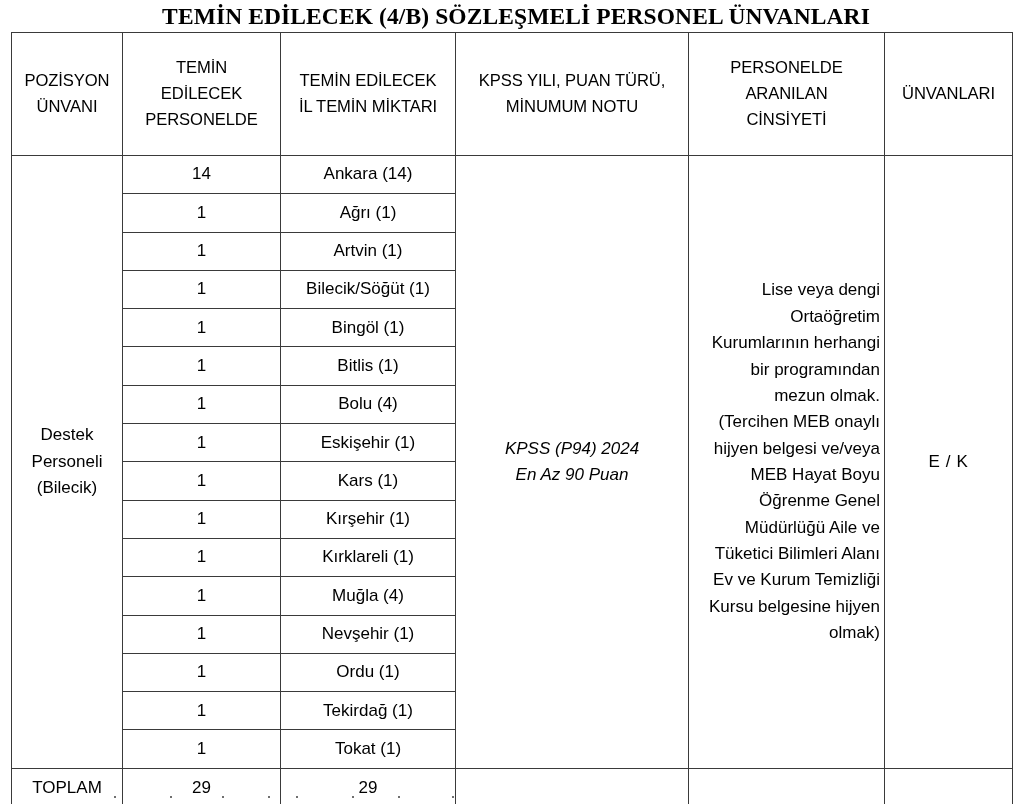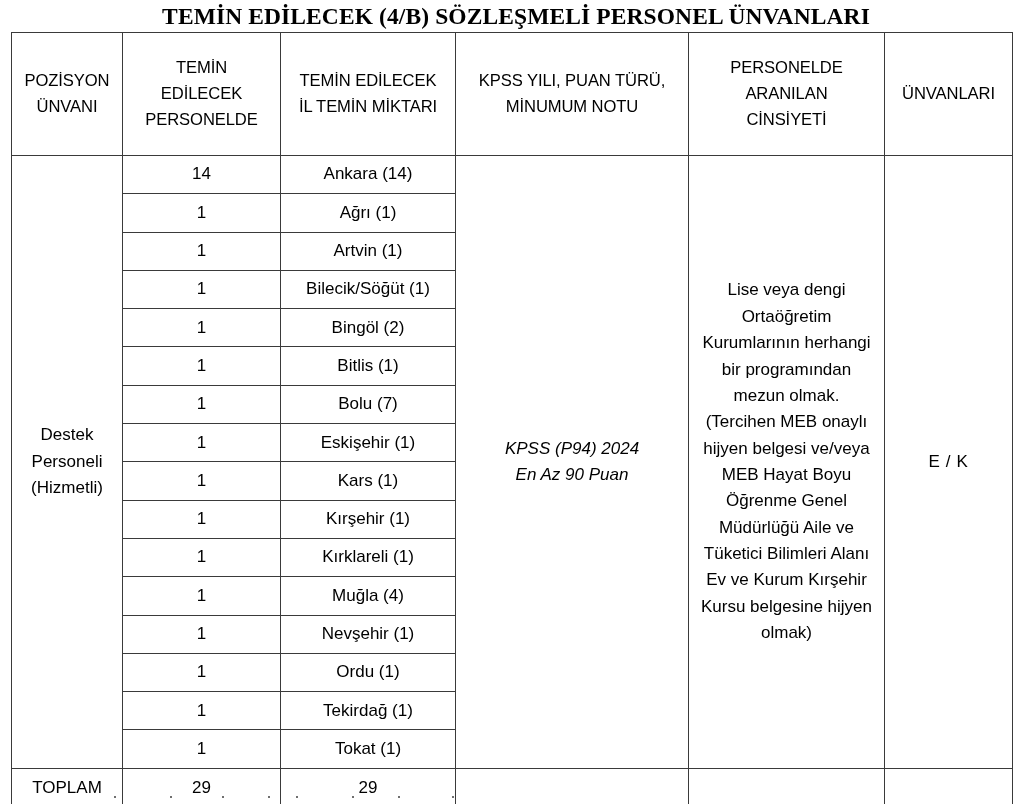--- a/index.html
+++ b/index.html
@@ -105,21 +105,21 @@
   }
   td.kpss-cell .kl { display: block; white-space: nowrap; font-style: italic; }
 
   td.nit-cell {
     text-align: left;
     vertical-align: top;
     font-size: 16.3px;
     line-height: 2.0;
     padding: 40px 6px 0 7px;
   }
-  td.nit-cell .nl { display: block; white-space: nowrap; }
+  td.nit-cell .nl { display: block; white-space: nowrap; text-align: right; }
 
   td.cins-cell {
     font-size: 17px;
     letter-spacing: 0.6px;
   }
 
   
   tr.total-row td {
     height: 38px;
     font-size: 17px;
@@ -188,70 +188,70 @@
             <span class="hl">ÜNVANLARI</span>
           </th>
         </tr>
       </thead>
       <tbody>
 
         <tr class="city-row">
           <td class="pos-cell" rowspan="16">
             <span class="pl">Destek</span>
             <span class="pl">Personeli</span>
-            <span class="pl">(Hizmetli)</span>
+            <span class="pl">(Bilecik)</span>
           </td>
           <td>14</td>
           <td>Ankara (14)</td>
           <td class="kpss-cell" rowspan="16">
             <span class="kl">KPSS (P94) 2024</span>
             <span class="kl">En Az 90 Puan</span>
           </td>
           <td class="nit-cell" rowspan="16">
             <span class="nl">Lise veya dengi</span>
             <span class="nl">Ortaöğretim</span>
             <span class="nl">Kurumlarının herhangi</span>
             <span class="nl">bir programından</span>
             <span class="nl">mezun olmak.</span>
             <span class="nl">(Tercihen MEB onaylı</span>
             <span class="nl">hijyen belgesi ve/veya</span>
             <span class="nl">MEB Hayat Boyu</span>
             <span class="nl">Öğrenme Genel</span>
             <span class="nl">Müdürlüğü Aile ve</span>
             <span class="nl">Tüketici Bilimleri Alanı</span>
-            <span class="nl">Ev ve Kurum Kırşehir</span>
+            <span class="nl">Ev ve Kurum Temizliği</span>
             <span class="nl">Kursu belgesine hijyen</span>
             <span class="nl">olmak)</span>
           </td>
           <td class="cins-cell" rowspan="16">E / K</td>
         </tr>
 
         <tr class="city-row">
           <td>1</td>
           <td>Ağrı (1)</td>
         </tr>
         <tr class="city-row">
           <td>1</td>
           <td>Artvin (1)</td>
         </tr>
         <tr class="city-row">
           <td>1</td>
           <td>Bilecik/Söğüt (1)</td>
         </tr>
         <tr class="city-row">
           <td>1</td>
-          <td>Bingöl (2)</td>
+          <td>Bingöl (1)</td>
         </tr>
         <tr class="city-row">
           <td>1</td>
           <td>Bitlis (1)</td>
         </tr>
         <tr class="city-row">
           <td>1</td>
-          <td>Bolu (7)</td>
+          <td>Bolu (4)</td>
         </tr>
         <tr class="city-row">
           <td>1</td>
           <td>Eskişehir (1)</td>
         </tr>
         <tr class="city-row">
           <td>1</td>
           <td>Kars (1)</td>
         </tr>
         <tr class="city-row">

